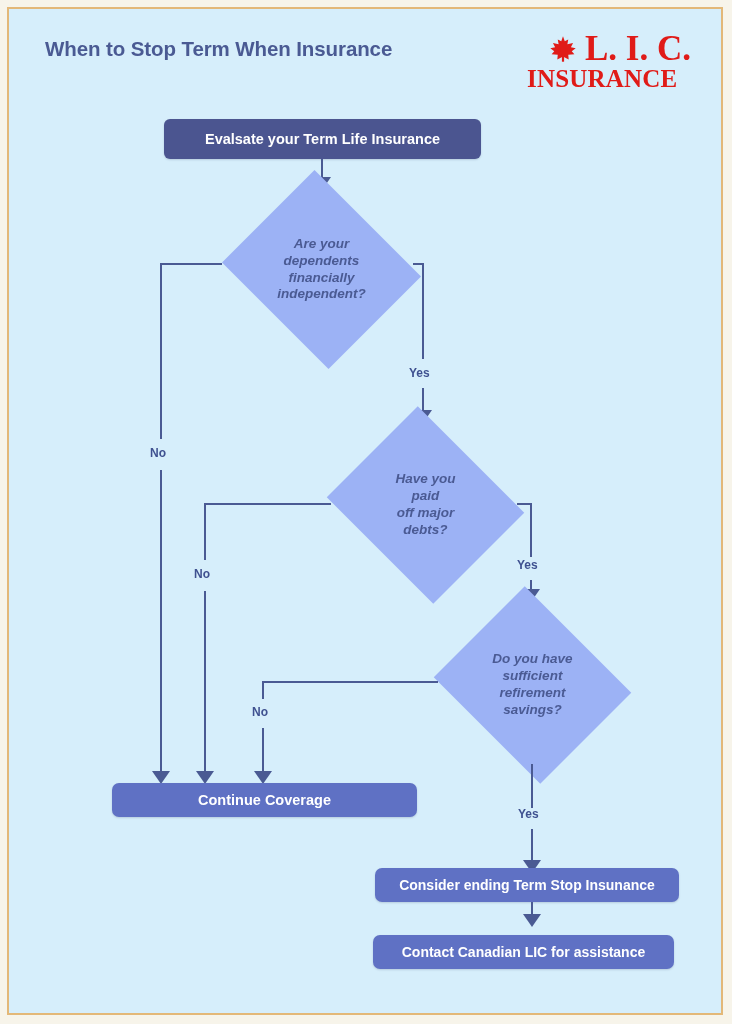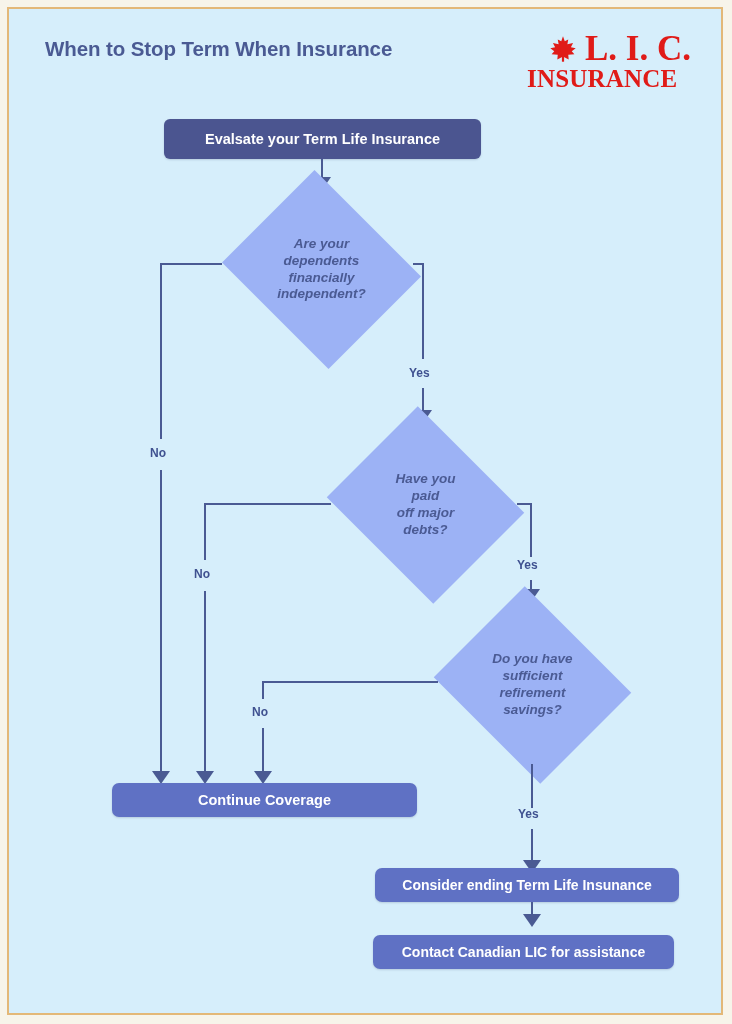--- a/index.html
+++ b/index.html
@@ -233,21 +233,21 @@
       <div class="line-v" style="left:253px; top:719px; height:45px;"></div>
       <div class="arrow-down" style="left:245px; top:762px;"></div>
 
       <div class="line-v" style="left:522px; top:755px; height:44px;"></div>
       <div class="edge-label" style="left:509px; top:798px;">Yes</div>
       <div class="line-v" style="left:522px; top:820px; height:37px;"></div>
       <div class="arrow-down" style="left:514px; top:851px;"></div>
 
       <div class="node-box light" style="left:59px; top:774px; width:305px; height:34px; font-size:14.5px;margin-left:44px;">Continue Coverage</div>
 
-      <div class="node-box light" style="left:366px; top:859px; width:304px; height:34px; font-size:14px;">Consider ending Term Life Insunance</div>
+      <div class="node-box light" style="left:366px; top:859px; width:304px; height:34px; font-size:14px;">Consider ending Term Stop Insunance</div>
 
       <div class="line-v" style="left:522px; top:893px; height:18px;"></div>
       <div class="arrow-down" style="left:514px; top:905px;"></div>
 
       <div class="node-box light" style="left:364px; top:926px; width:301px; height:34px; font-size:14px;">Contact Canadian LIC for assistance</div>
 
     </div>
   </div>
 </div>
 

